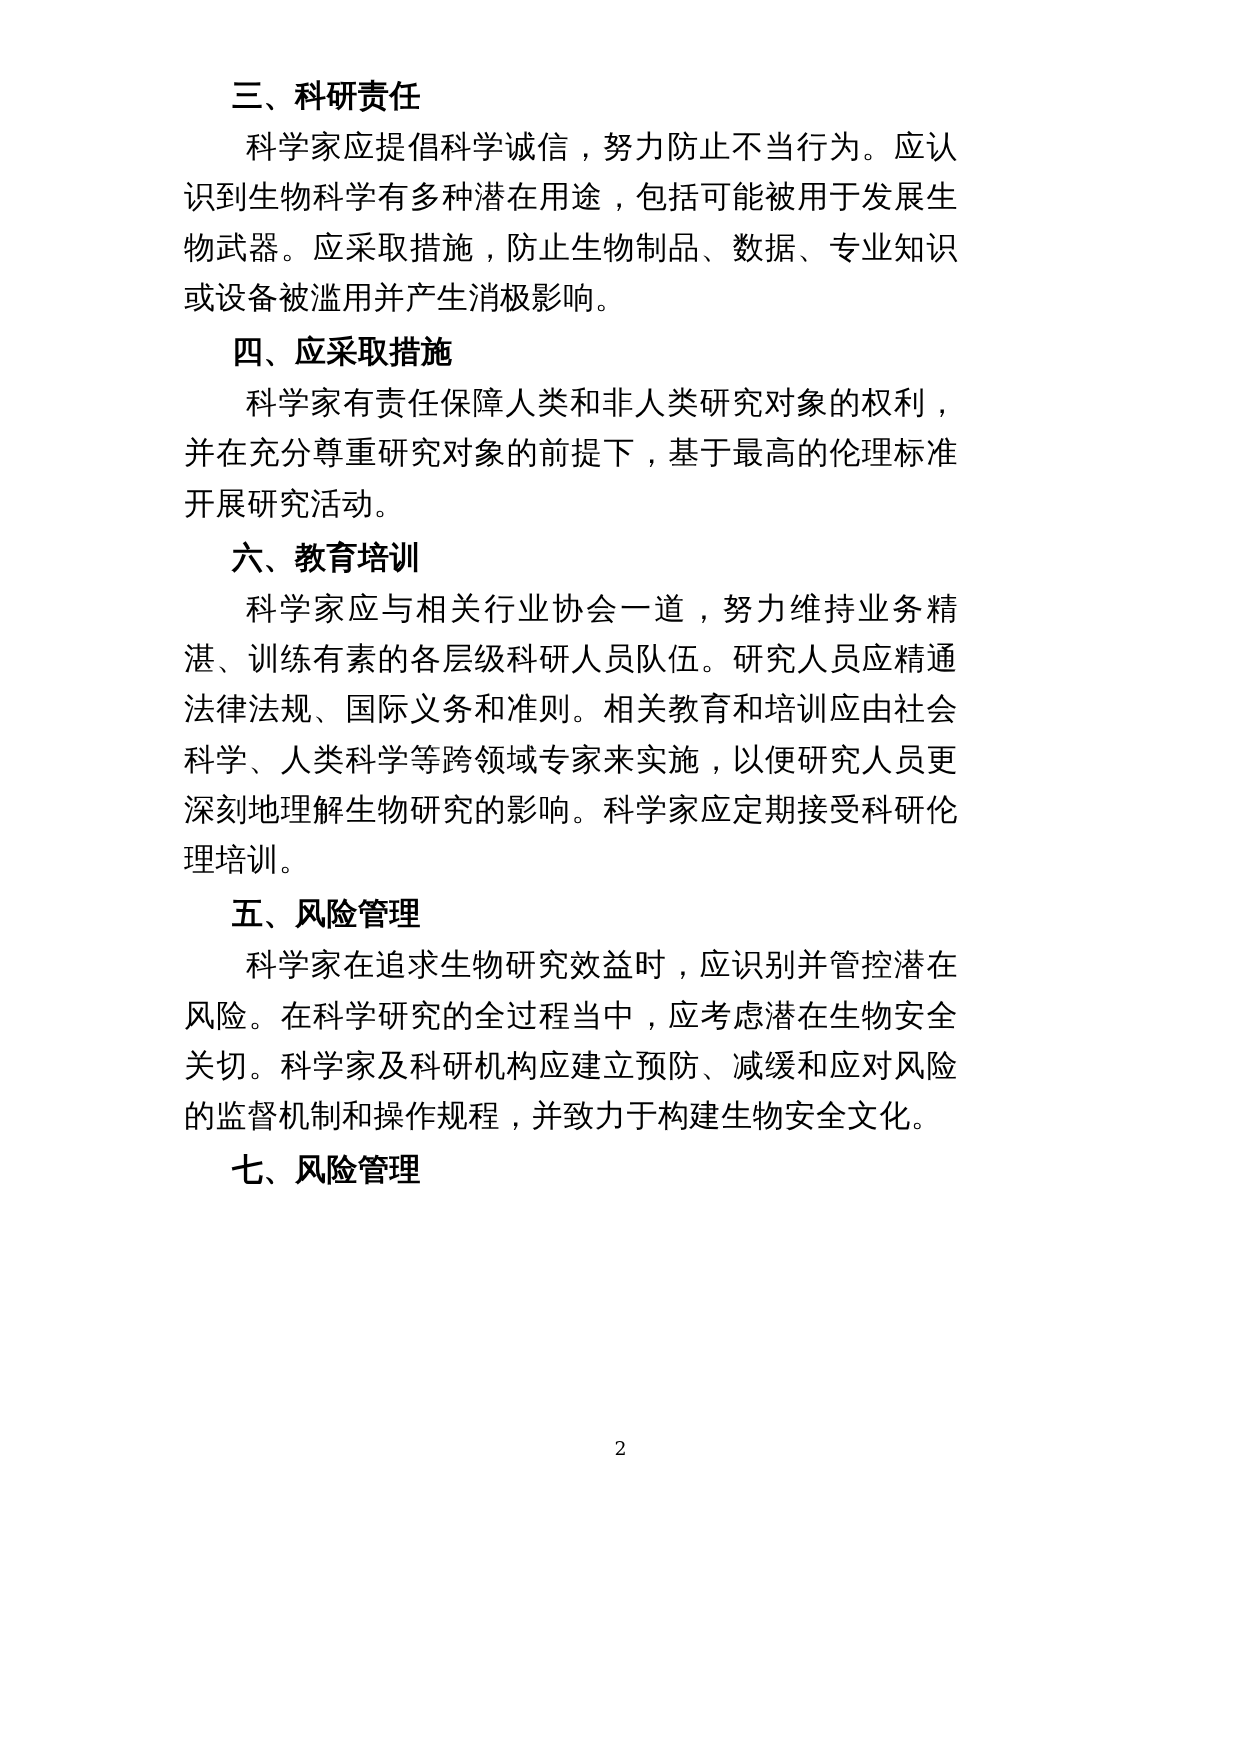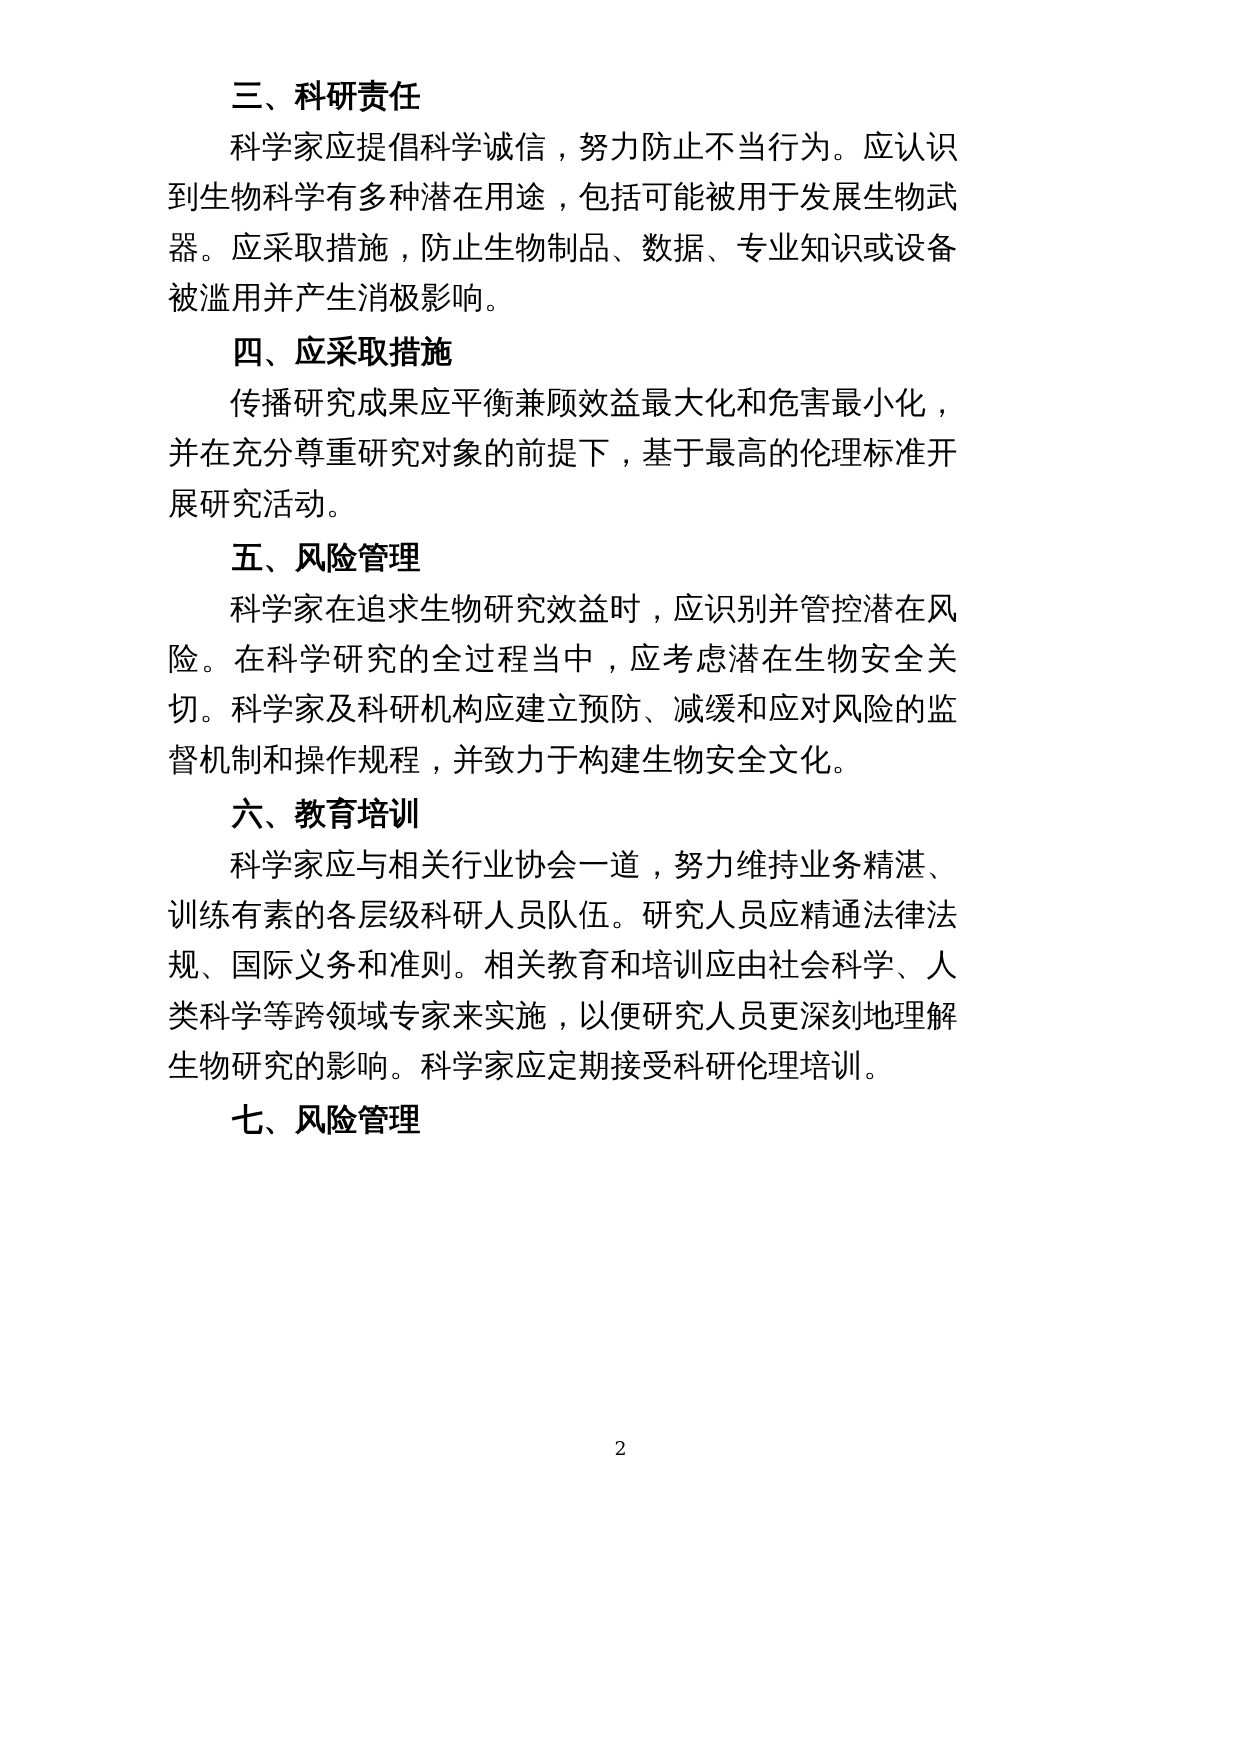--- a/index.html
+++ b/index.html
@@ -37,21 +37,21 @@
   }
   .para {
     font-family: "DejaVu Serif", "Liberation Serif", serif;
     font-size: 31px;
     line-height: 1.62;
     color: #000000;
     text-indent: 62px;
     text-align: justify;
     text-justify: inter-ideograph;
     letter-spacing: 0.6px;
-    margin: 0 0 6px 0;
+    margin: 0 0 6px 16px;
   }
   .page-number {
     position: absolute;
     left: 0;
     right: 0;
     top: 1437px;
     text-align: center;
     font-family: "DejaVu Serif", "Liberation Serif", serif;
     font-size: 19px;
     color: #000000;
@@ -63,31 +63,31 @@
 <div class="page">
   <div class="content">
 
     <div class="section">
       <h2 class="heading">三、科研责任</h2>
       <p class="para">科学家应提倡科学诚信，努力防止不当行为。应认识到生物科学有多种潜在用途，包括可能被用于发展生物武器。应采取措施，防止生物制品、数据、专业知识或设备被滥用并产生消极影响。</p>
     </div>
 
     <div class="section">
       <h2 class="heading">四、应采取措施</h2>
-      <p class="para">传播研究成果应平衡兼顾效益最大化和危害最小化，并在充分尊重研究对象的前提下，基于最高的伦理标准开展研究活动。</p>
+      <p class="para">科学家有责任保障人类和非人类研究对象的权利，并在充分尊重研究对象的前提下，基于最高的伦理标准开展研究活动。</p>
+    </div>
+
+    <div class="section">
+      <h2 class="heading">六、教育培训</h2>
+      <p class="para">科学家应与相关行业协会一道，努力维持业务精湛、训练有素的各层级科研人员队伍。研究人员应精通法律法规、国际义务和准则。相关教育和培训应由社会科学、人类科学等跨领域专家来实施，以便研究人员更深刻地理解生物研究的影响。科学家应定期接受科研伦理培训。</p>
     </div>
 
     <div class="section">
       <h2 class="heading">五、风险管理</h2>
       <p class="para">科学家在追求生物研究效益时，应识别并管控潜在风险。在科学研究的全过程当中，应考虑潜在生物安全关切。科学家及科研机构应建立预防、减缓和应对风险的监督机制和操作规程，并致力于构建生物安全文化。</p>
-    </div>
-
-    <div class="section">
-      <h2 class="heading">六、教育培训</h2>
-      <p class="para">科学家应与相关行业协会一道，努力维持业务精湛、训练有素的各层级科研人员队伍。研究人员应精通法律法规、国际义务和准则。相关教育和培训应由社会科学、人类科学等跨领域专家来实施，以便研究人员更深刻地理解生物研究的影响。科学家应定期接受科研伦理培训。</p>
     </div>
 
     <div class="section">
       <h2 class="heading">七、风险管理</h2>
     </div>
 
   </div>
 
   <div class="page-number">2</div>
 </div>

